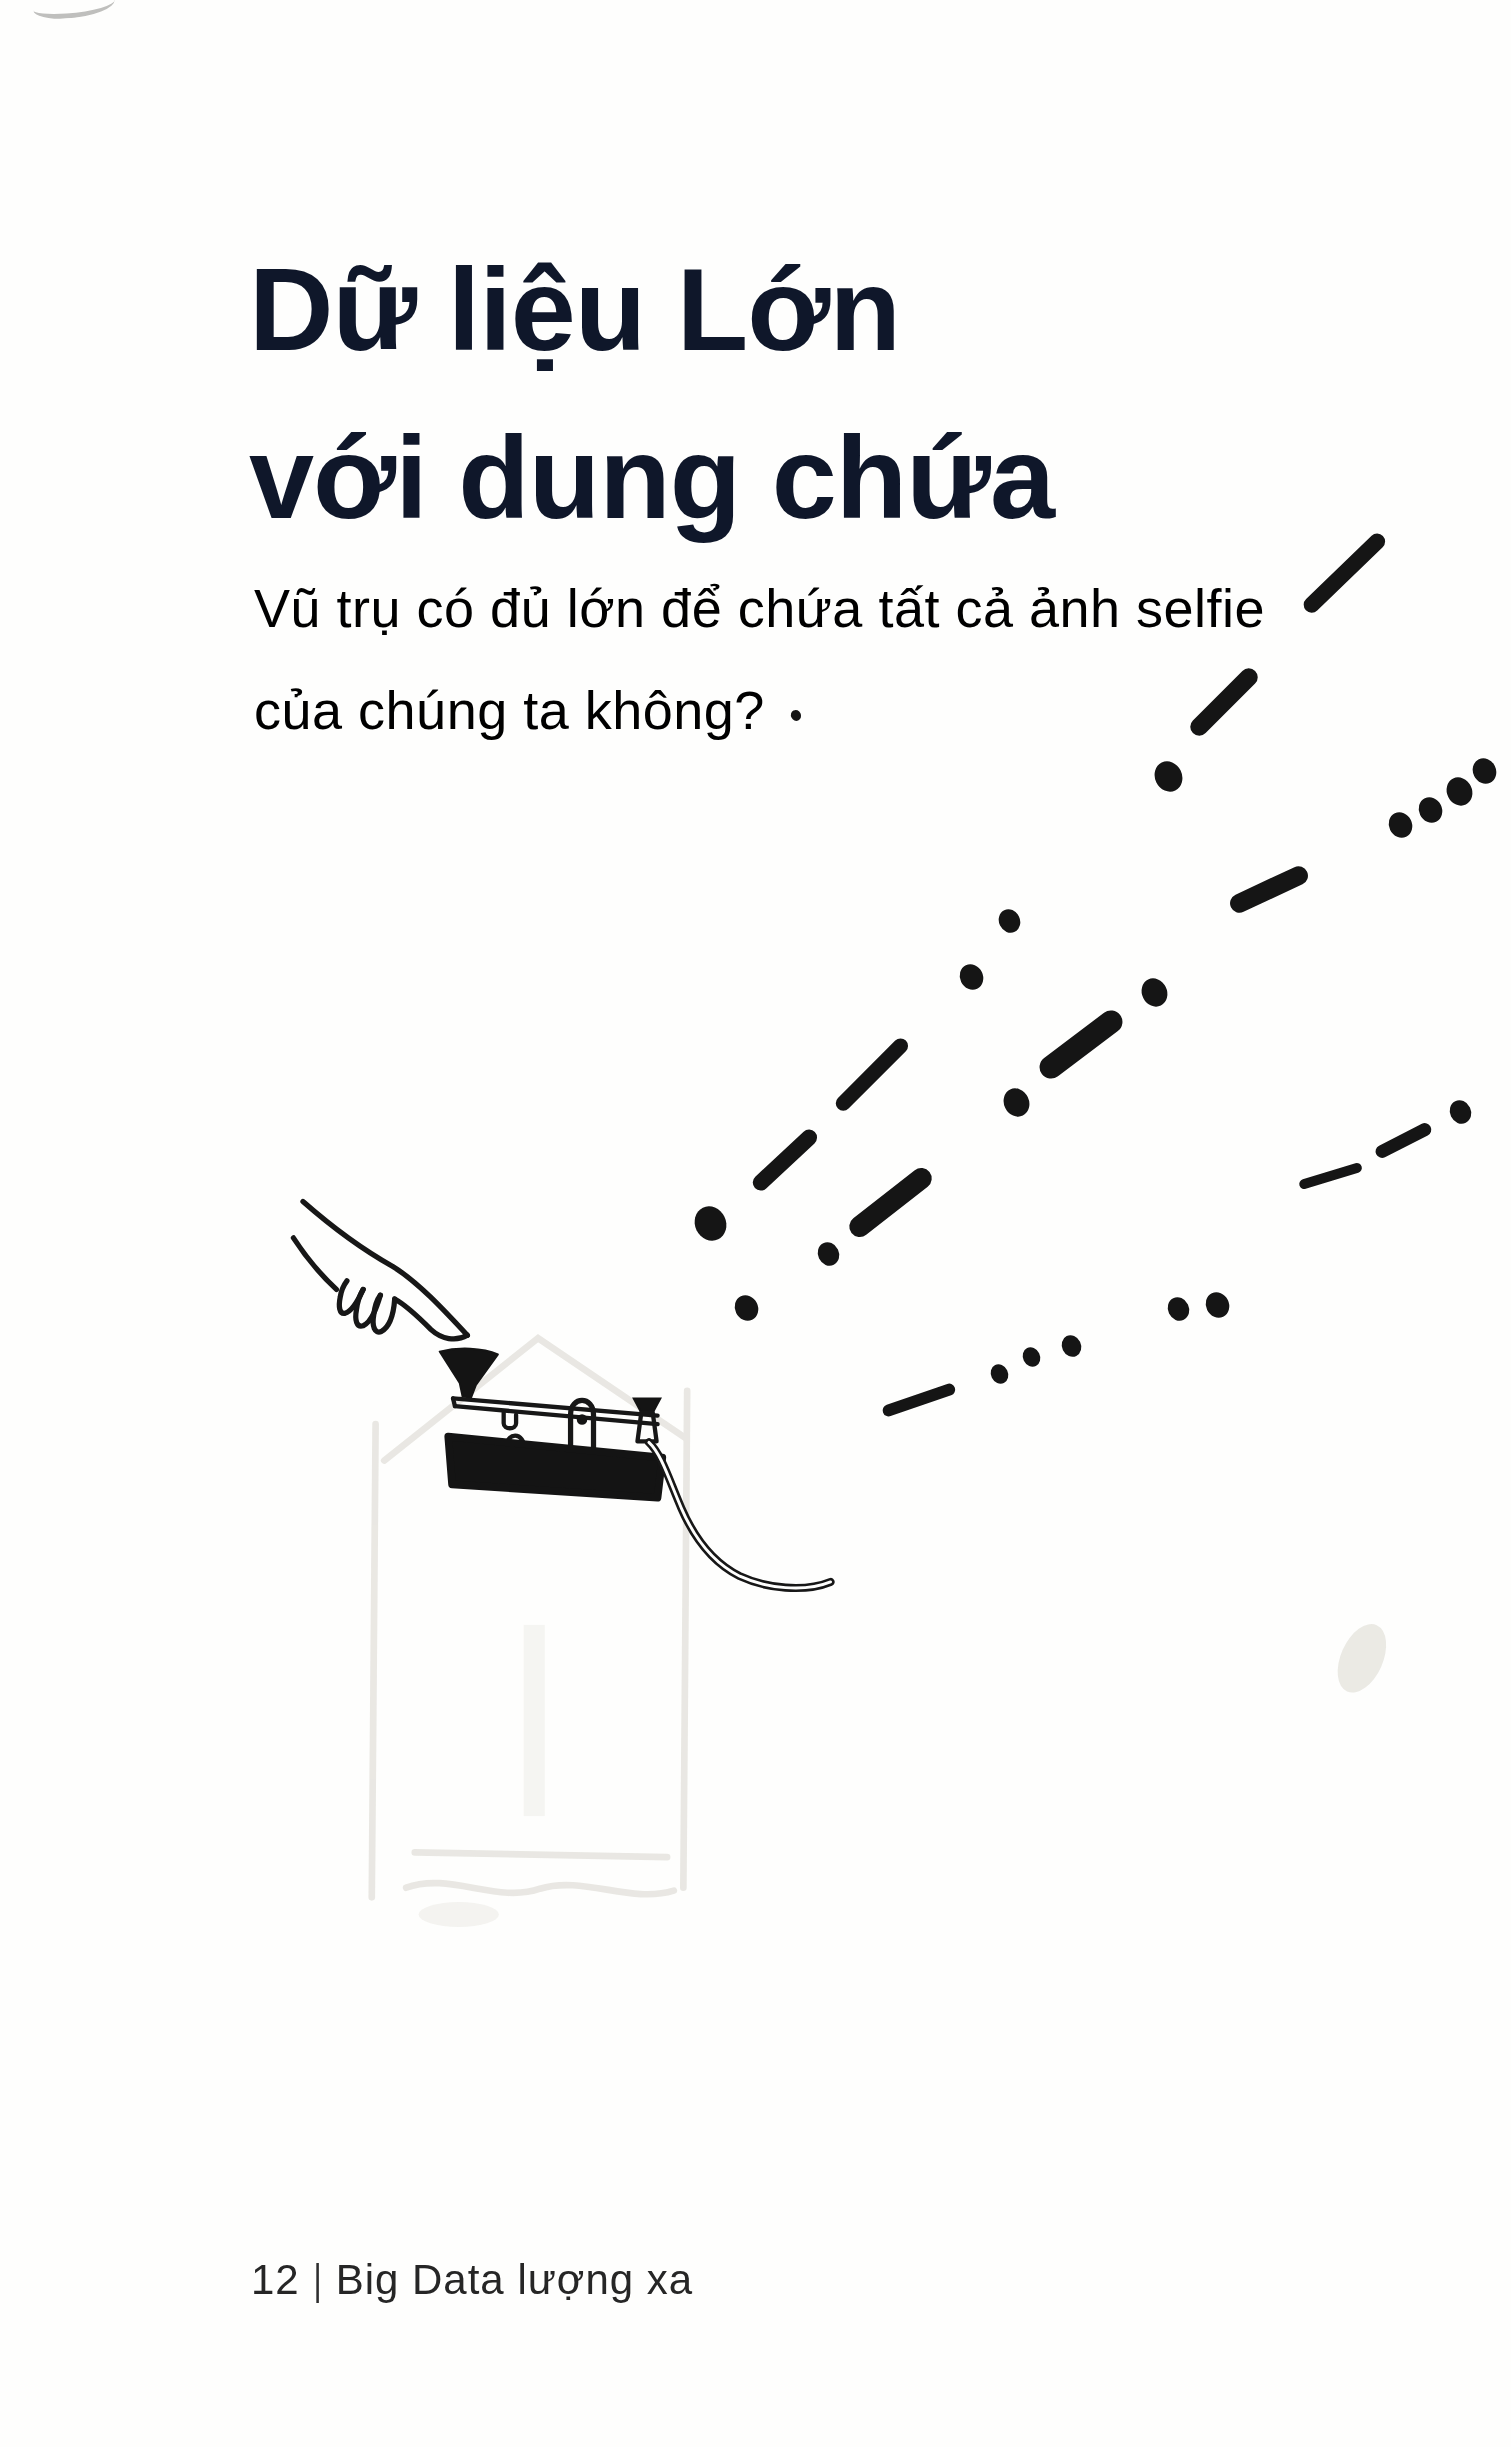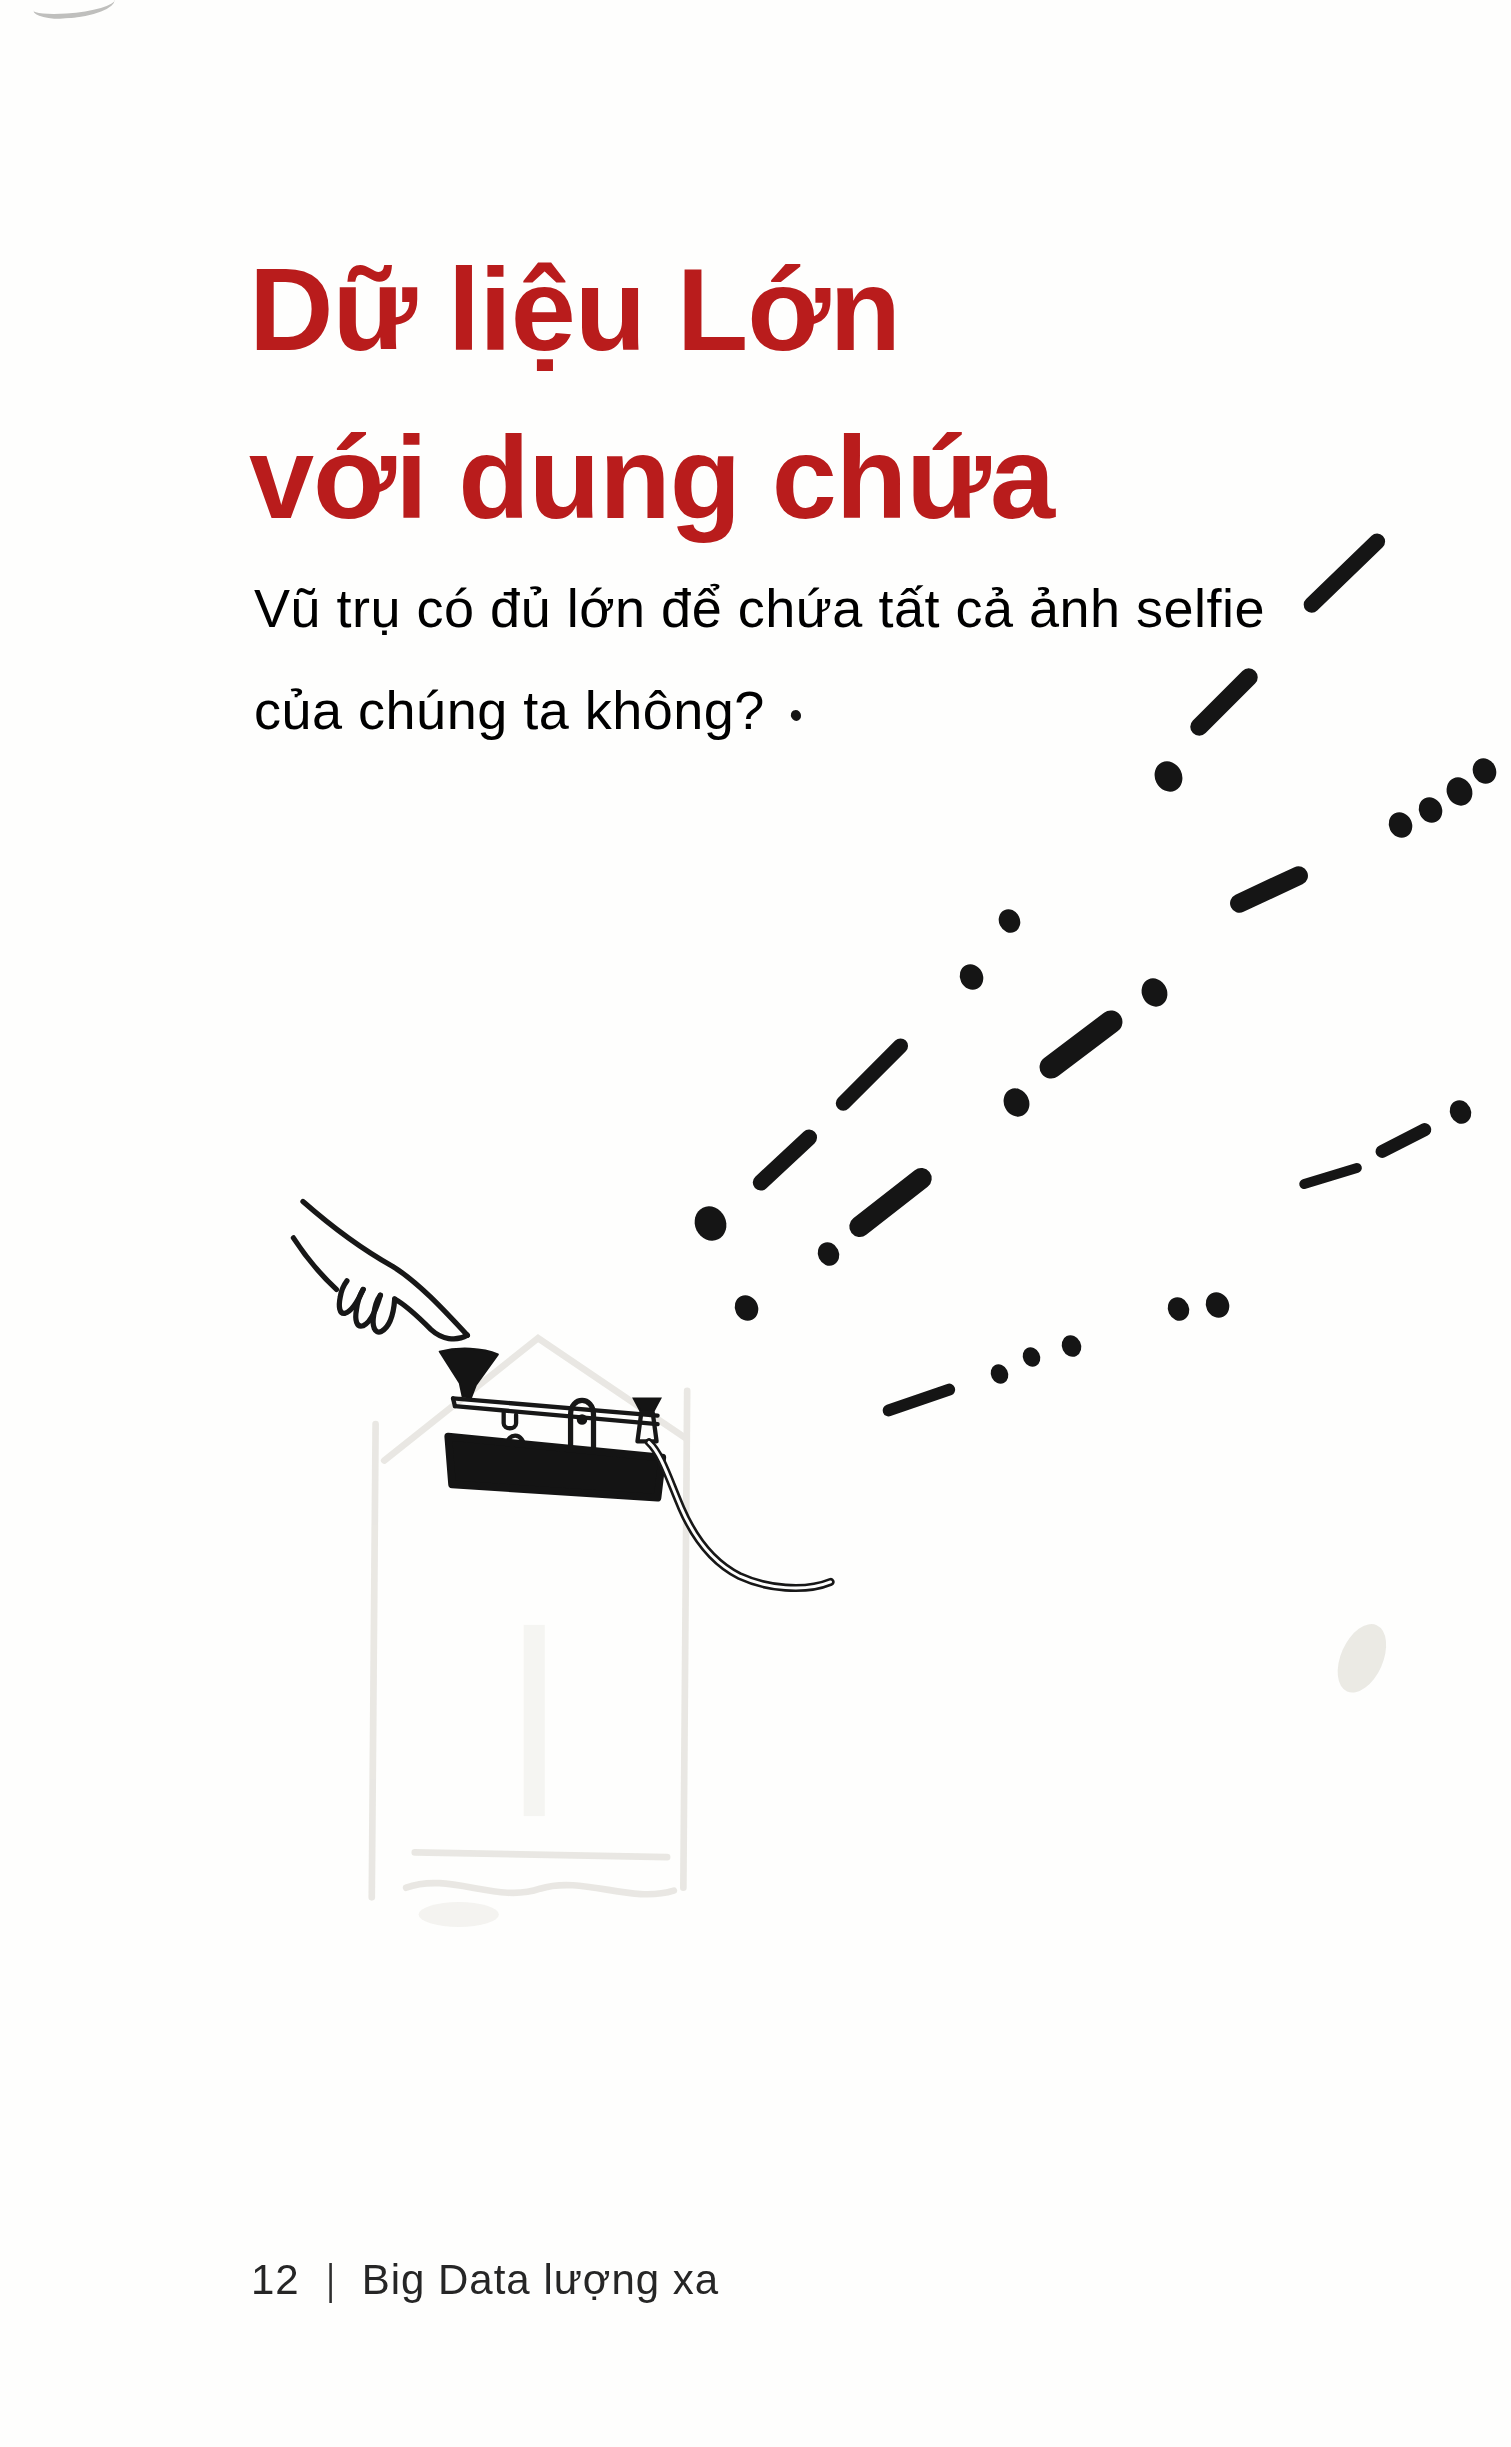--- a/index.html
+++ b/index.html
@@ -4,32 +4,32 @@
 <style>
   html,body{margin:0;padding:0;}
   body{
     width:1511px;height:2447px;position:relative;overflow:hidden;
     background:#fefefd;
     font-family:"Liberation Sans",sans-serif;
   }
   .page{position:absolute;inset:0;}
   .title{
     position:absolute;left:249px;top:226px;
-    font-size:117px;font-weight:700;color:#b91c1c;
+    font-size:117px;font-weight:700;color:#0f172a;
     line-height:1.44;letter-spacing:-1px;white-space:nowrap;
   }
   .subtitle{
     position:absolute;left:254px;top:558px;
     font-size:54px;font-weight:400;color:#000000;
     line-height:1.88;letter-spacing:0.5px;white-space:nowrap;
   }
   .footer{
     position:absolute;left:251px;top:2256px;
     font-size:42px;color:#262626;letter-spacing:1px;
-    display:flex;align-items:baseline;gap:25px;white-space:nowrap;
+    display:flex;align-items:baseline;gap:12px;white-space:nowrap;
   }
   .footer .sep{font-weight:400;color:#2e2e2e;transform:scaleX(.75);}
   .corner-mark{
     position:absolute;left:32.5px;top:-7.6px;width:82px;height:21px;
     border-bottom:5.7px solid rgba(90,90,85,0.38);
     border-radius:0 0 60% 40%;transform:rotate(-4deg);
   }
   #art{position:absolute;left:0;top:0;width:1511px;height:2447px;}
   #morse-layer{position:absolute;left:0;top:0;width:1511px;height:2447px;pointer-events:none;}
   .morse-dash{

